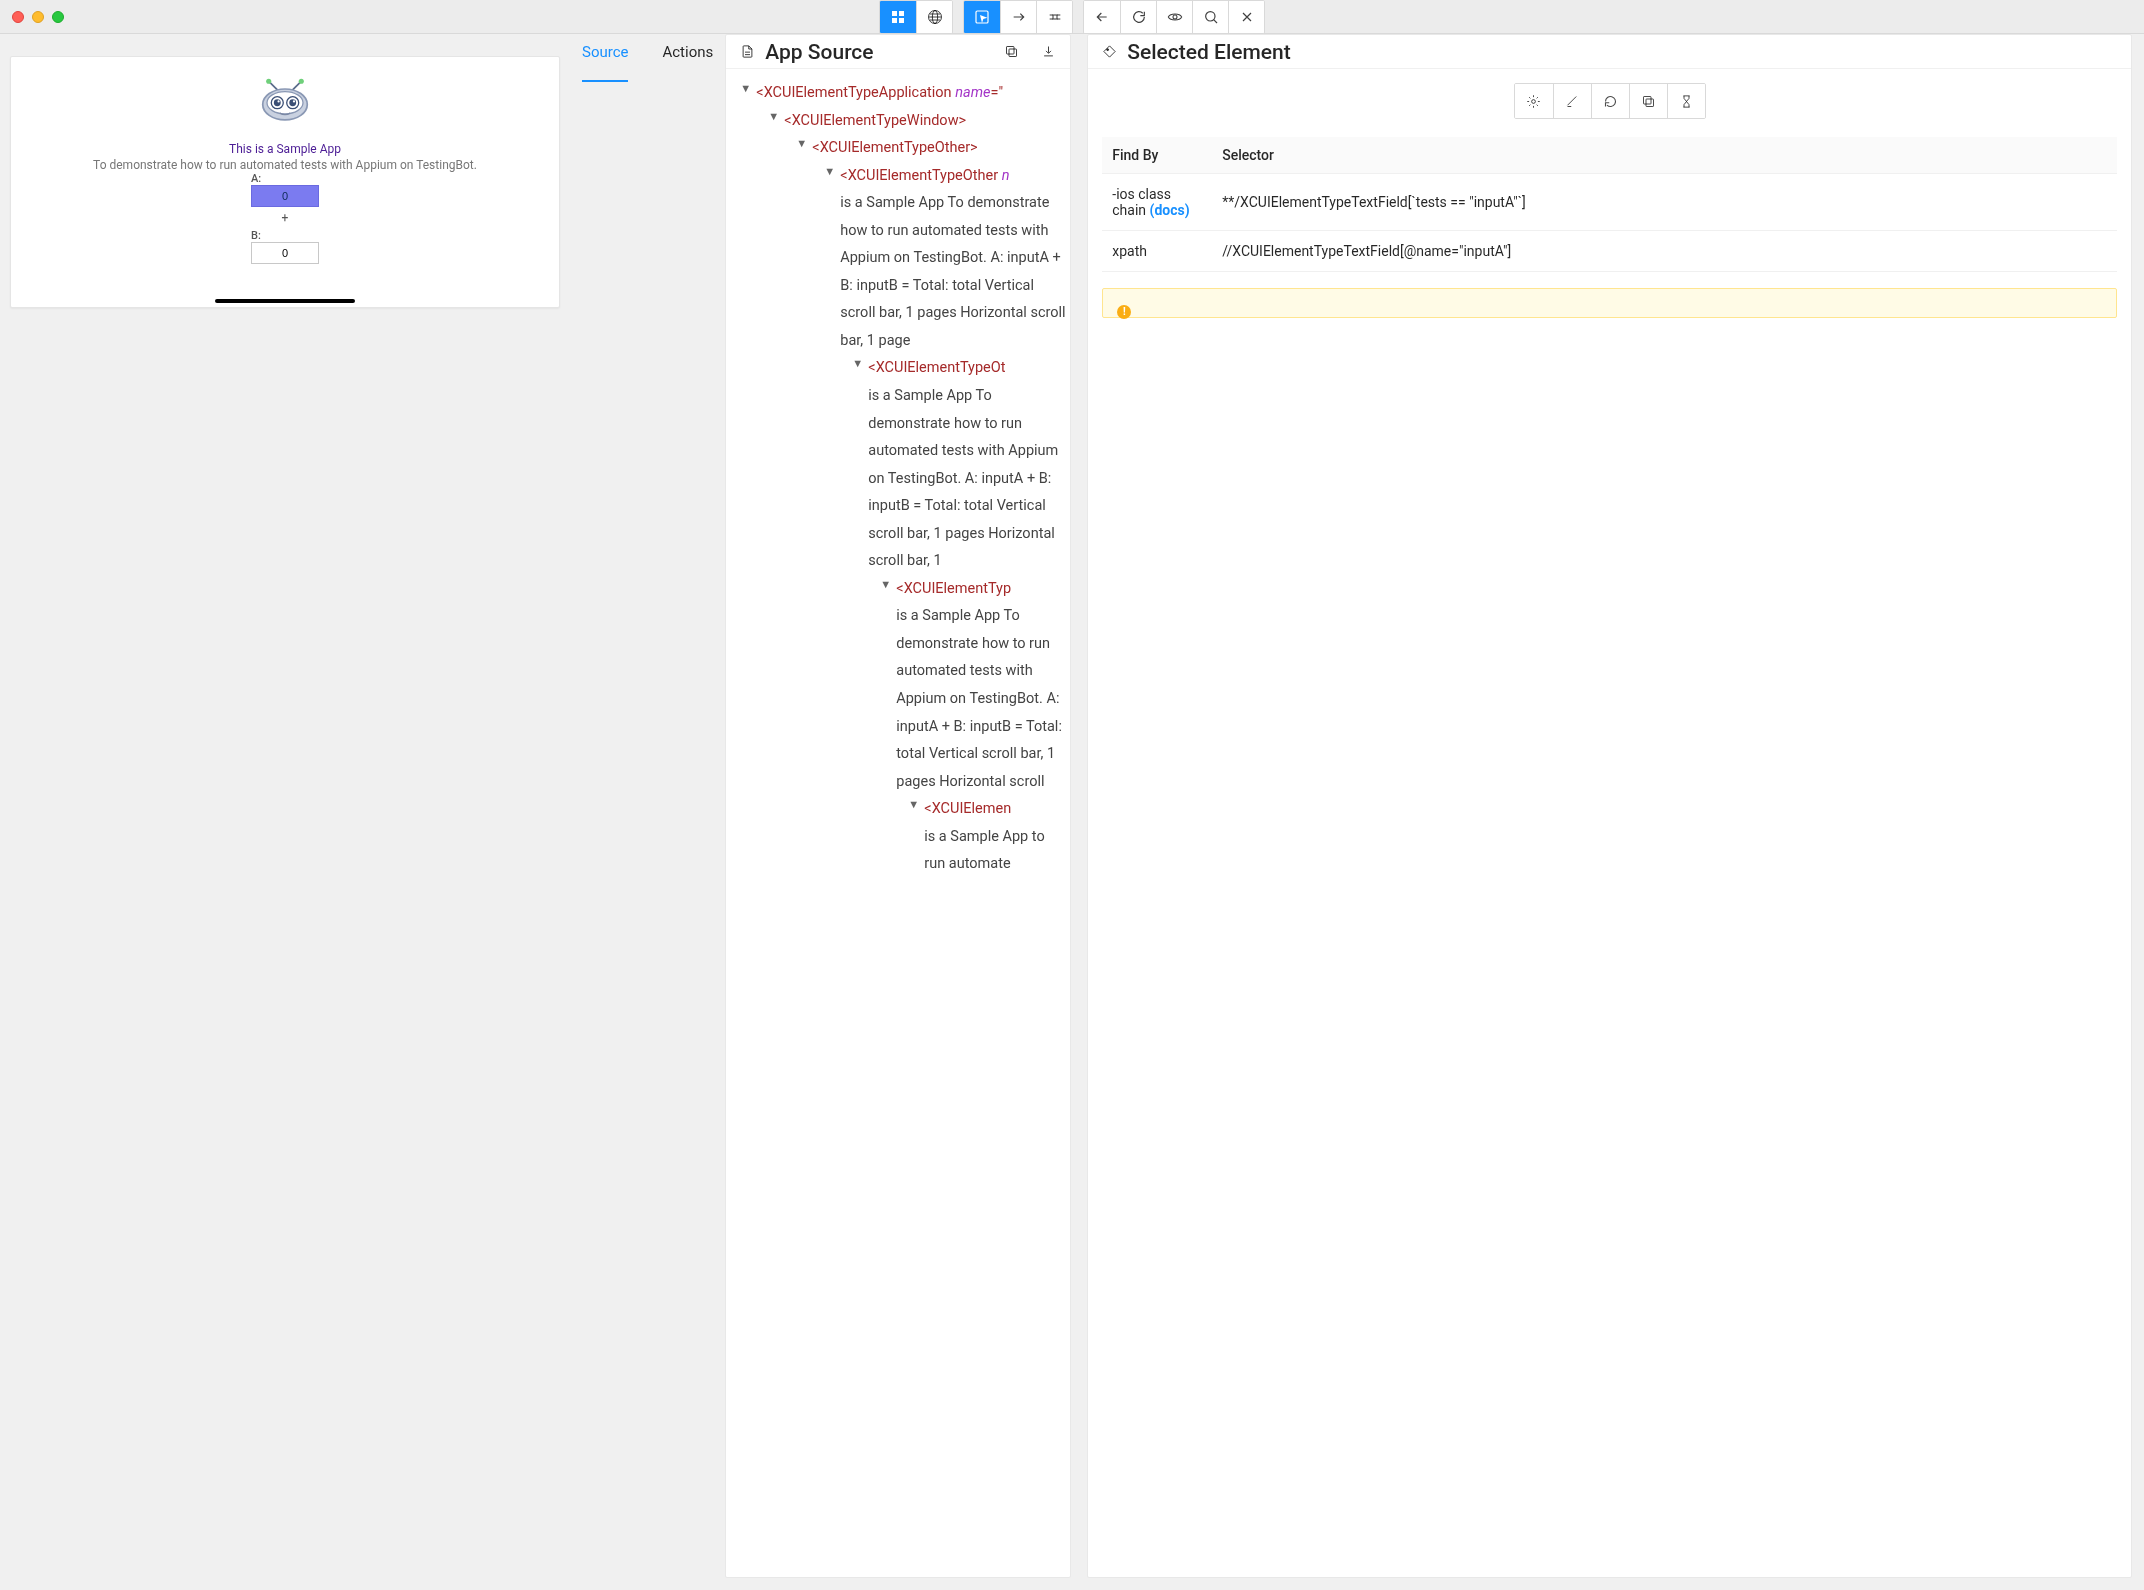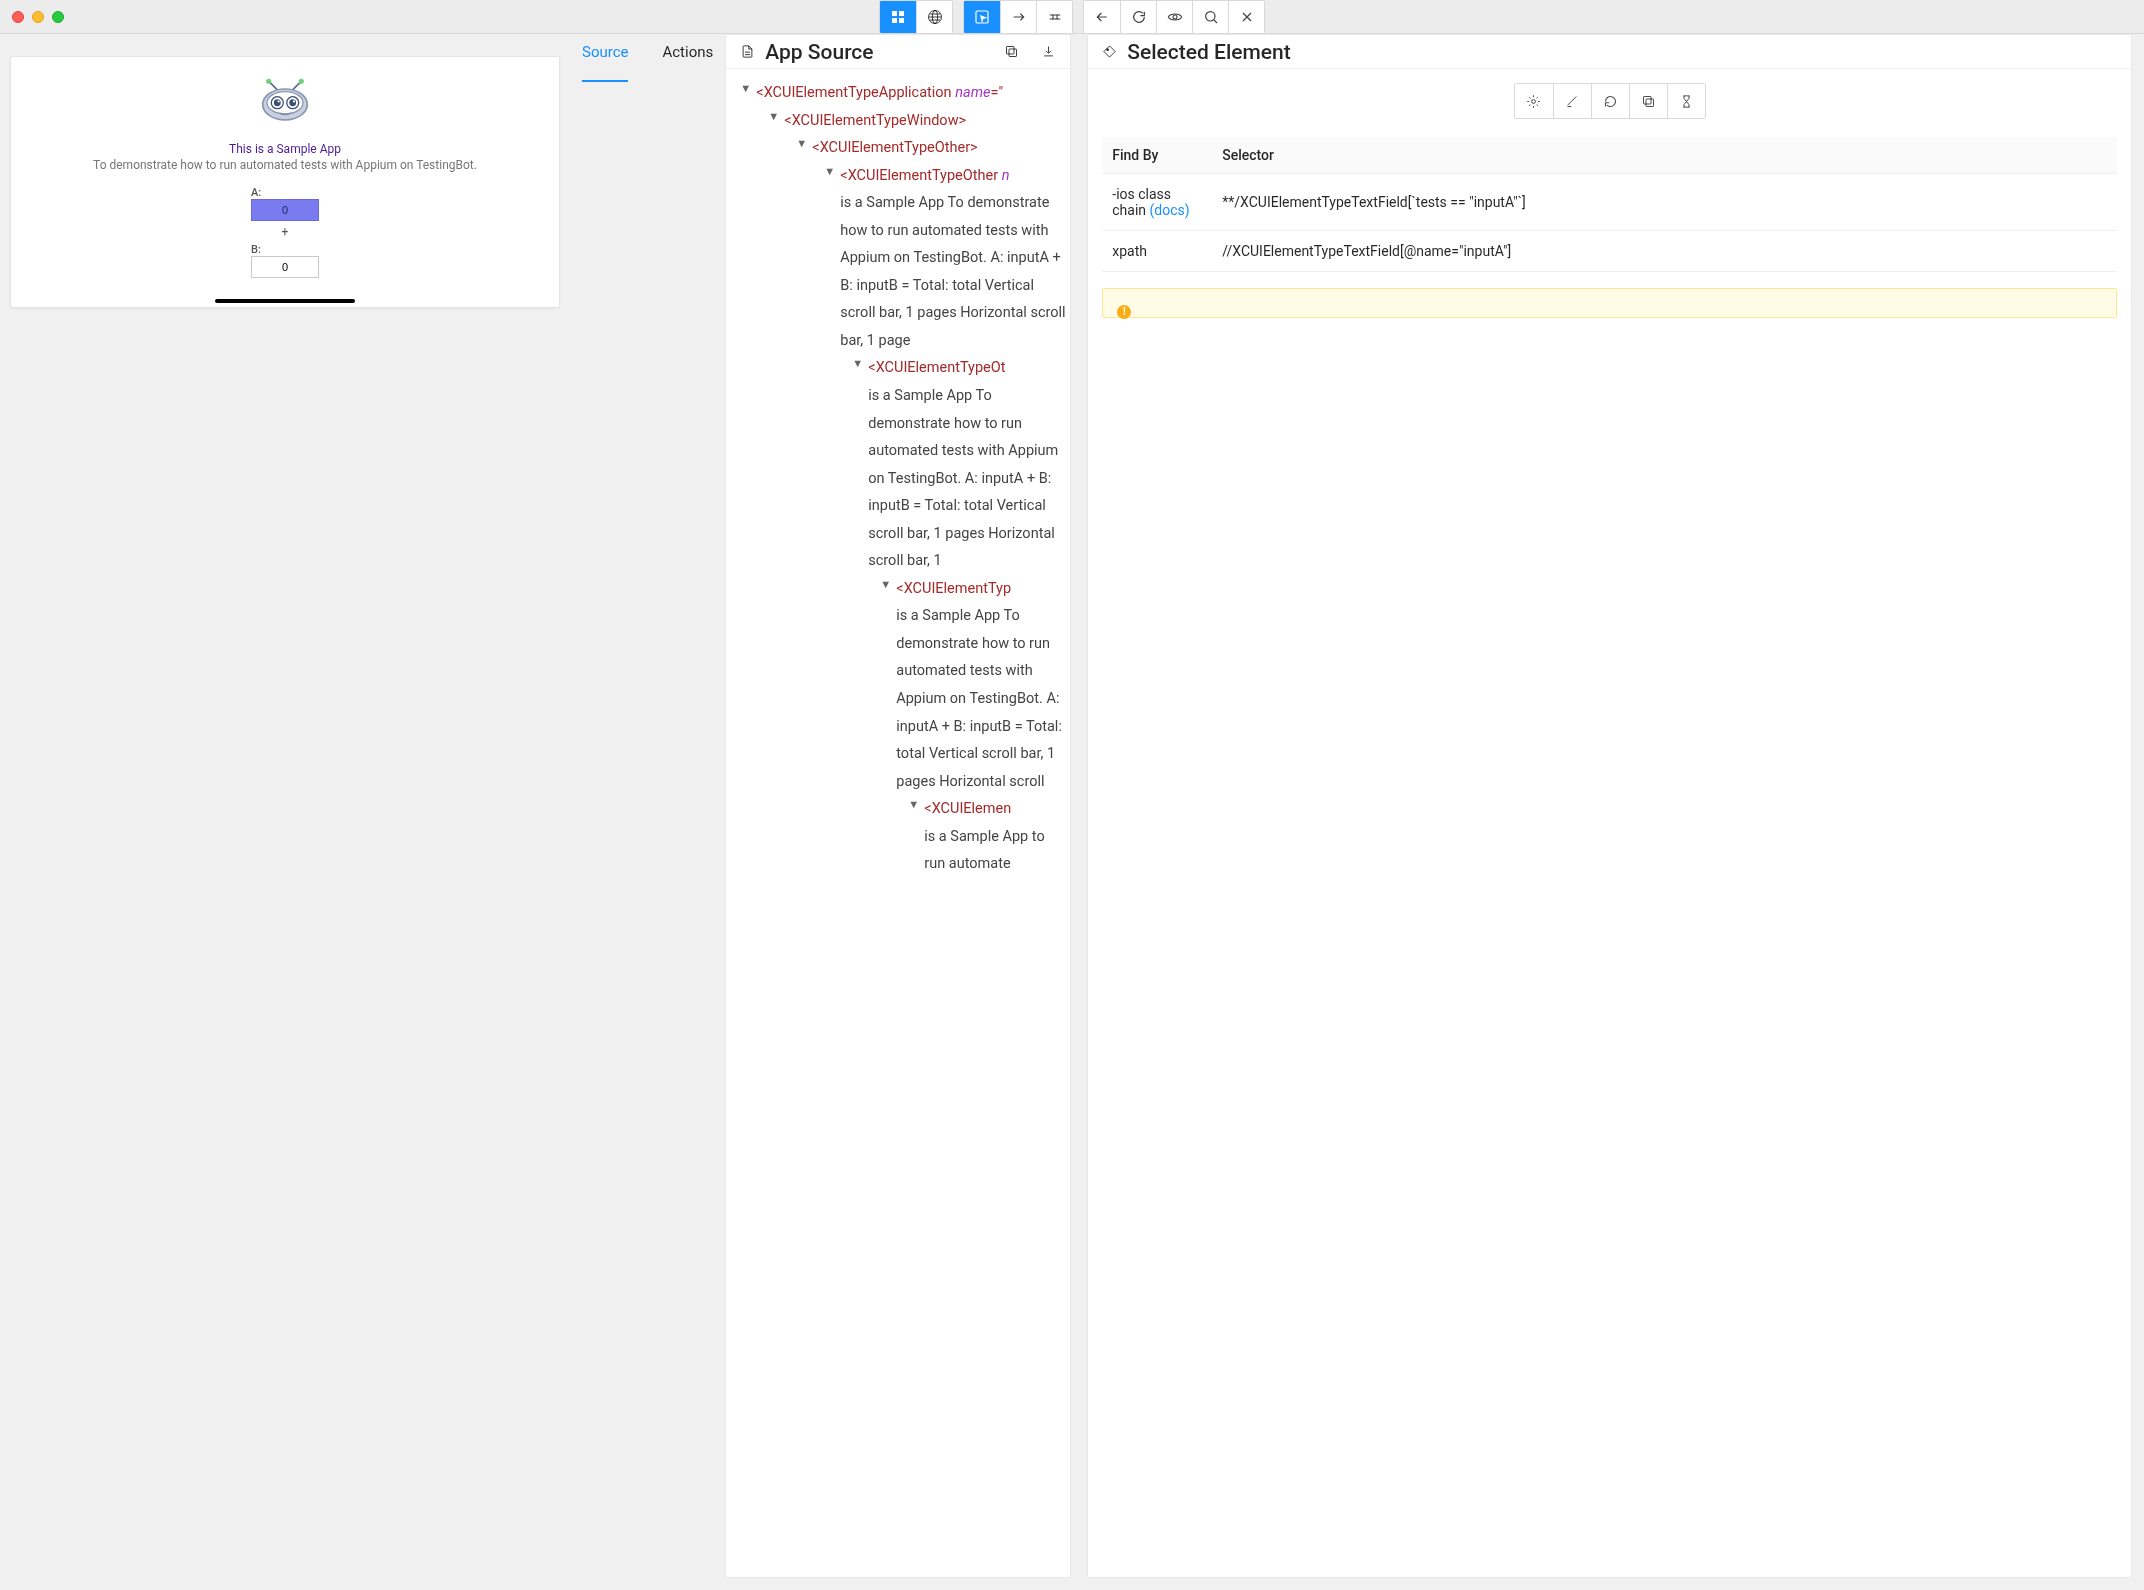--- a/index.html
+++ b/index.html
@@ -25,21 +25,21 @@
   
   .main { flex: 1; display: flex; overflow: hidden; }
 
   .left-pane { width: 570px; padding: 22px 10px 10px 10px; }
   .device { background: #fff; border: 1px solid #e5e5e5; border-radius: 2px; padding: 20px 18px 4px; box-shadow: 0 1px 2px rgba(0,0,0,0.05); position: relative; height: 252px;}
 
   .device-content { display: flex; flex-direction: column; align-items: center; color: #888; font-size: 12px; }
   .robot-icon { margin-bottom: 14px; }
   .robot-icon svg { width: 56px; height: 48px; }
   .device-title { color: #4c1d95; margin-bottom: 2px; }
-  .device-sub { color: #777; margin-bottom: 14px; text-align: center;}
+  .device-sub { color: #777; text-align: center;}
   .field-group { display: flex; flex-direction: column; align-items: center; width: 100%; }
   .field-label { font-size: 11px; color: #555; font-weight: 500; align-self: center; width: 68px; text-align: left; }
   .field-input { width: 68px; height: 22px; font-size: 11px; text-align: center; border: 1px solid #c8c8c8; background: #fff; }
   .field-input.highlighted { background: #7b7bf0; color: #0d2a55; border: 1px solid #6a6ae0;}
   .plus { font-size: 12px; color: #555; margin: 4px 0; }
   .home-indicator { width: 140px; height: 4px; border-radius: 3px; background: #000; position: absolute; bottom: 4px; left: 50%; transform: translateX(-50%); }
 
   .right-pane { flex: 1; display: flex; flex-direction: row; overflow: hidden; }
 
   .tabs { display: flex; gap: 34px; padding: 0 0 0 12px; height: 48px; align-items: center; }
@@ -78,21 +78,21 @@
   .action-btns { display: flex; justify-content: center; margin-bottom: 18px; }
   .btn-group { display: inline-flex; border: 1px solid #d9d9d9; border-radius: 2px; overflow: hidden; }
   .btn-group .ab { width: 38px; height: 34px; display: flex; align-items: center; justify-content: center; background: #fff; border: none; cursor: pointer; color: rgba(0,0,0,0.7); }
   .btn-group .ab + .ab { border-left: 1px solid #d9d9d9; }
   .btn-group .ab svg { width: 15px; height: 15px; }
 
   table.sel-table { width: 100%; border-collapse: collapse; font-size: 14px; }
   table.sel-table th { background: #fafafa; text-align: left; font-weight: 500; padding: 10px 10px; border-bottom: 1px solid #f0f0f0;}
   table.sel-table td { padding: 12px 10px; border-bottom: 1px solid #f0f0f0; vertical-align: middle; overflow-wrap: anywhere; }
   table.sel-table td.lbl { width: 110px; color: rgba(0,0,0,0.85); }
-  .docs-link { color: #1890ff; font-weight: 400; }
+  .docs-link { color: #1890ff; font-weight: 700; }
 
   .alert { margin: 16px 0 18px; border: 1px solid #ffe58f; background: #fffbe6; border-radius: 2px; padding: 14px 14px 14px 42px; position: relative; font-size: 14px; line-height: 1.55; }
   .alert .warn-icon { position: absolute; left: 14px; top: 16px; width: 14px; height: 14px; background: #faad14; border-radius: 50%; display:flex; align-items:center; justify-content:center; color:#fff; font-size:10px; font-weight:700;}
 
 </style>
 </head>
 <body>
 
 <div class="titlebar">
   <div class="traffic-lights">

